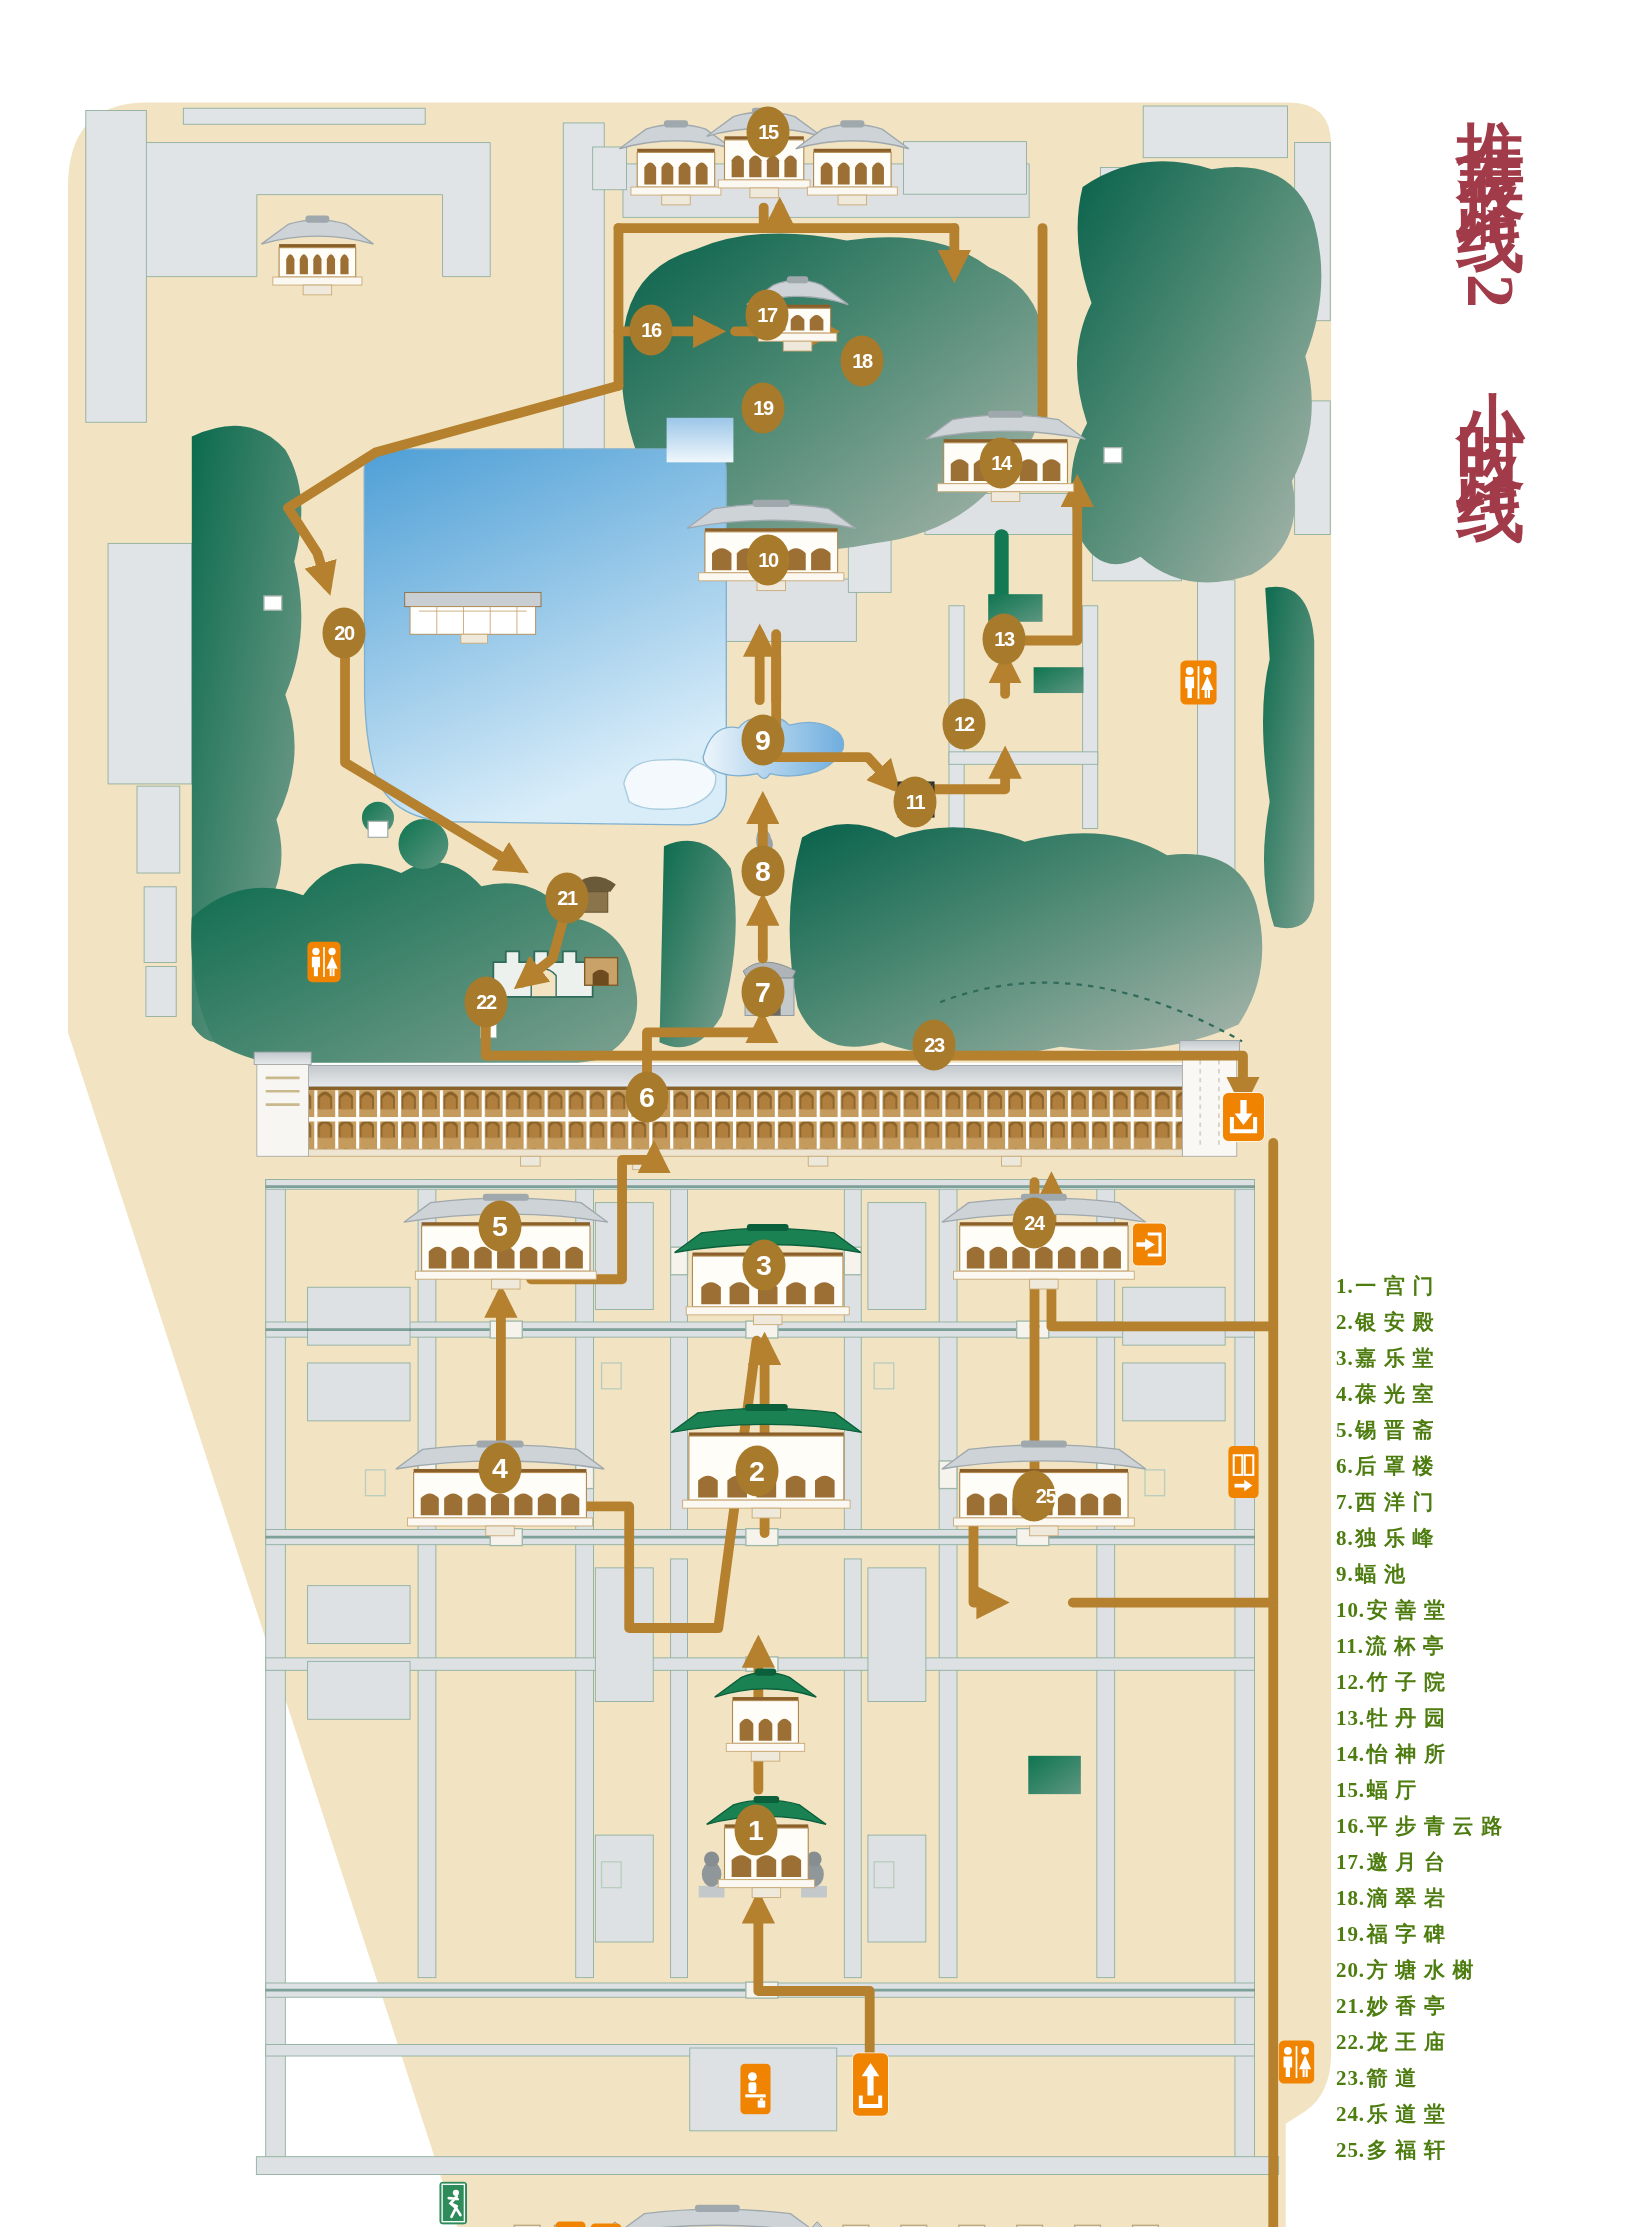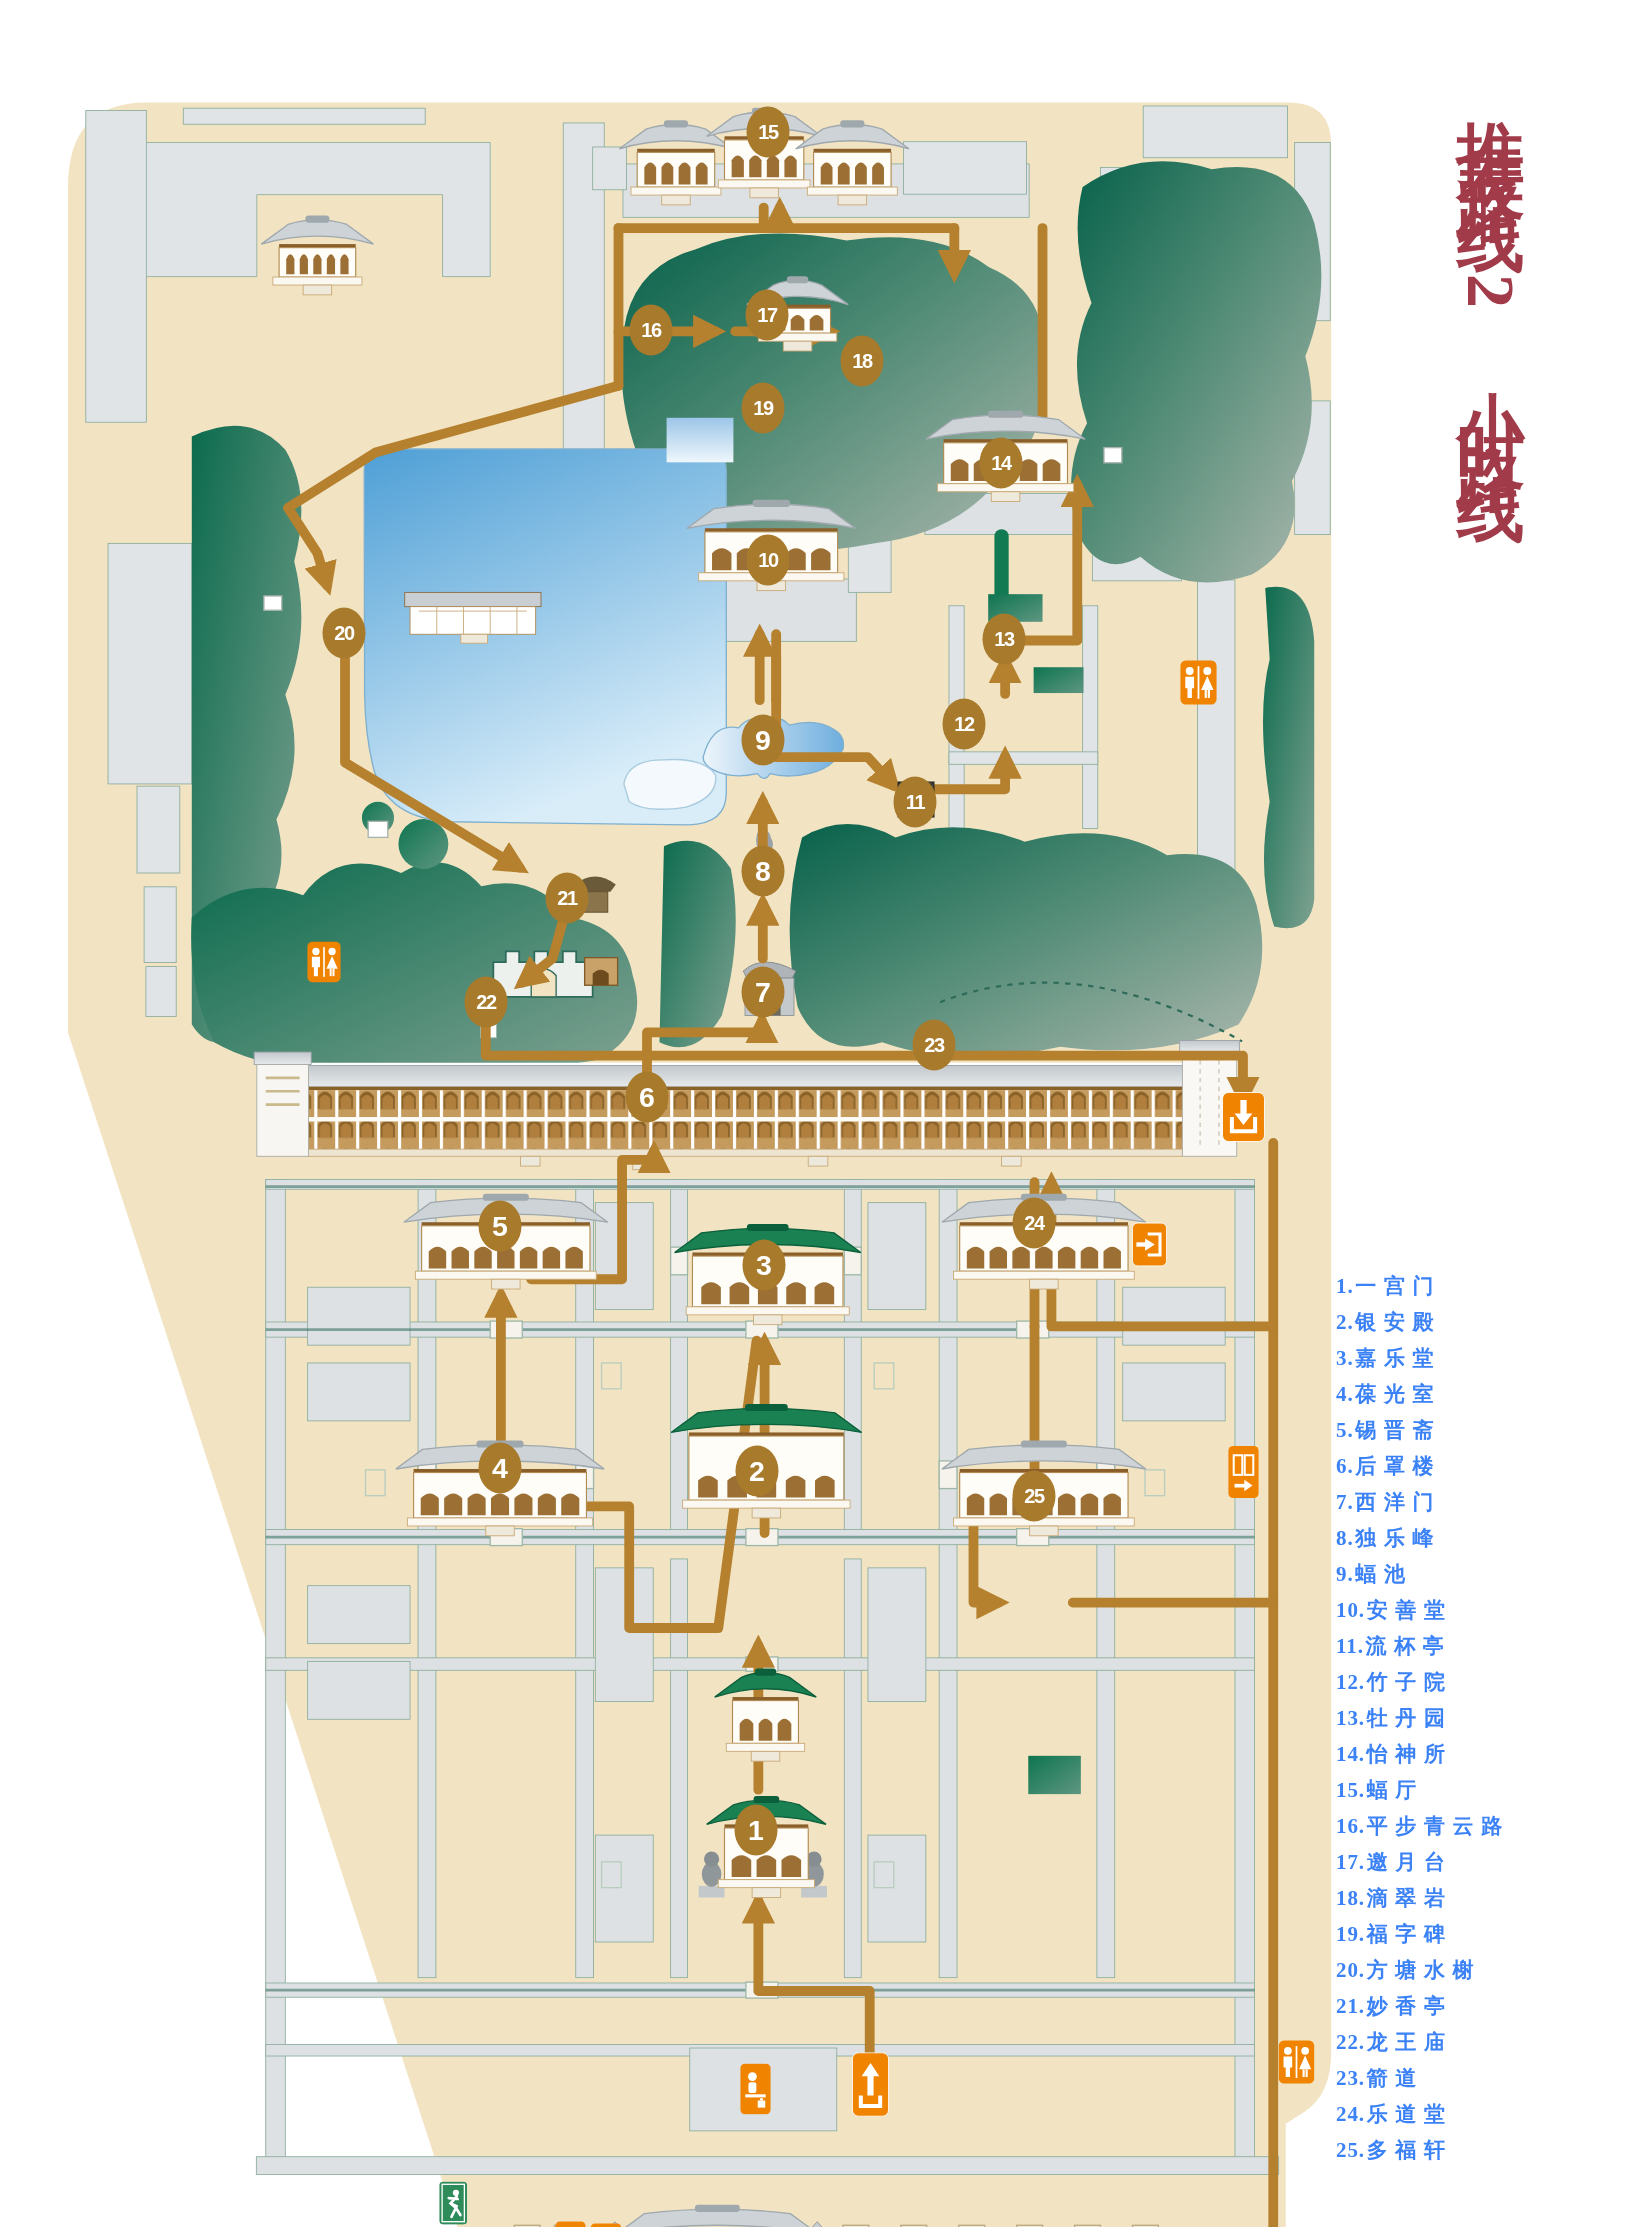--- a/index.html
+++ b/index.html
@@ -13,21 +13,21 @@
   .marker.two{font-size:20px;letter-spacing:-1.3px;}
   
   .map-icon{position:absolute;}
   
   #title{position:absolute;left:1426px;top:66px;width:111px;height:1091px;
          writing-mode:vertical-rl;text-orientation:mixed;
          font-family:"Liberation Serif",serif;font-weight:bold;
          font-size:68px;letter-spacing:28px;color:#A23B49;}
   
   #legend{position:absolute;left:1336px;top:1268px;font-family:"Liberation Serif",serif;
-          font-weight:bold;font-size:21px;color:#3b82f6;}
+          font-weight:bold;font-size:21px;color:#4d7c0f;}
   .legend-item{height:36px;line-height:36px;white-space:nowrap;}
   .legend-item .num{letter-spacing:0.9px;}
   .legend-item .name{letter-spacing:7.6px;margin-left:1.8px;}
 </style>
 </head>
 <body>
 
 <div id="stage">
 
 <svg id="map-svg" width="1649" height="2350" viewBox="0 0 3701 5276" xmlns="http://www.w3.org/2000/svg">
@@ -641,21 +641,21 @@
       <div class="marker two" style="left: 768px; top: 132px;">15</div>
       <div class="marker two" style="left: 651px; top: 330px;">16</div>
       <div class="marker two" style="left: 767px; top: 315px;">17</div>
       <div class="marker two" style="left: 862px; top: 361px;">18</div>
       <div class="marker two" style="left: 763px; top: 408px;">19</div>
       <div class="marker two" style="left: 344px; top: 633px; text-align: center;">20</div>
       <div class="marker two" style="left: 567px; top: 898px;">21</div>
       <div class="marker two" style="left: 486px; top: 1002px;">22</div>
       <div class="marker two" style="left: 934px; top: 1045px;">23</div>
       <div class="marker two" style="left: 1034px; top: 1223px;">24</div>
-      <div class="marker two" style="left: 1034px; top: 1496px;">25</div>
+      <div class="marker two" style="left: 1034px; top: 1496px; text-align: right;">25</div>
     </div>
 <div id="icons-layer">
       <div class="map-icon" style="left: 1180px; top: 660px; width: 37px; height: 45px;"><svg width="37" height="45" viewBox="0 0 84 102">
           <use href="#sym-wc"></use>
         </svg></div>
       <div class="map-icon" style="left: 307px; top: 941px; width: 34px; height: 42px;"><svg width="34" height="42" viewBox="0 0 76 94">
           <use href="#sym-wc"></use>
         </svg></div>
       <div class="map-icon" style="left: 1278px; top: 2040px; width: 37px; height: 44px;"><svg width="37" height="44" viewBox="0 0 82 98">
           <use href="#sym-wc"></use>

